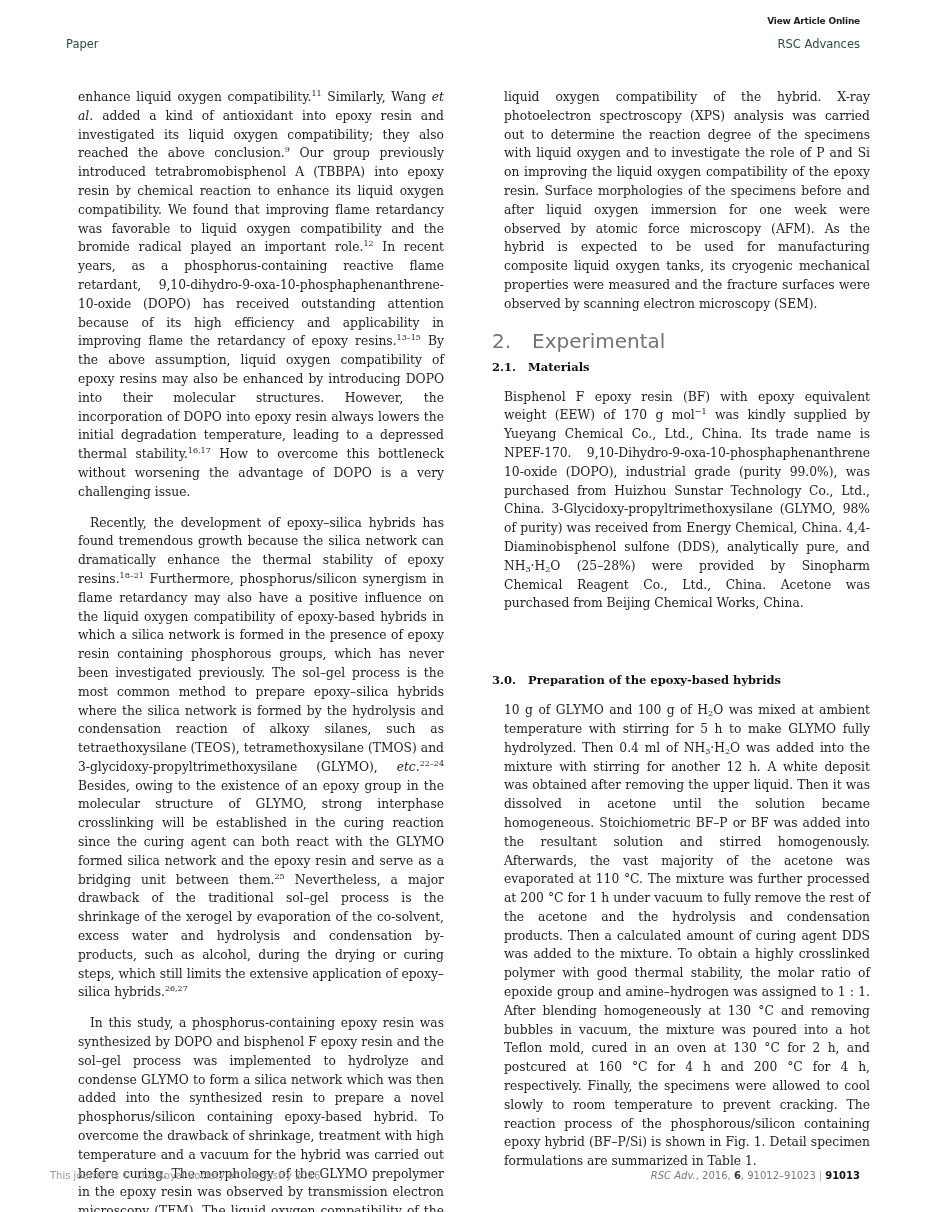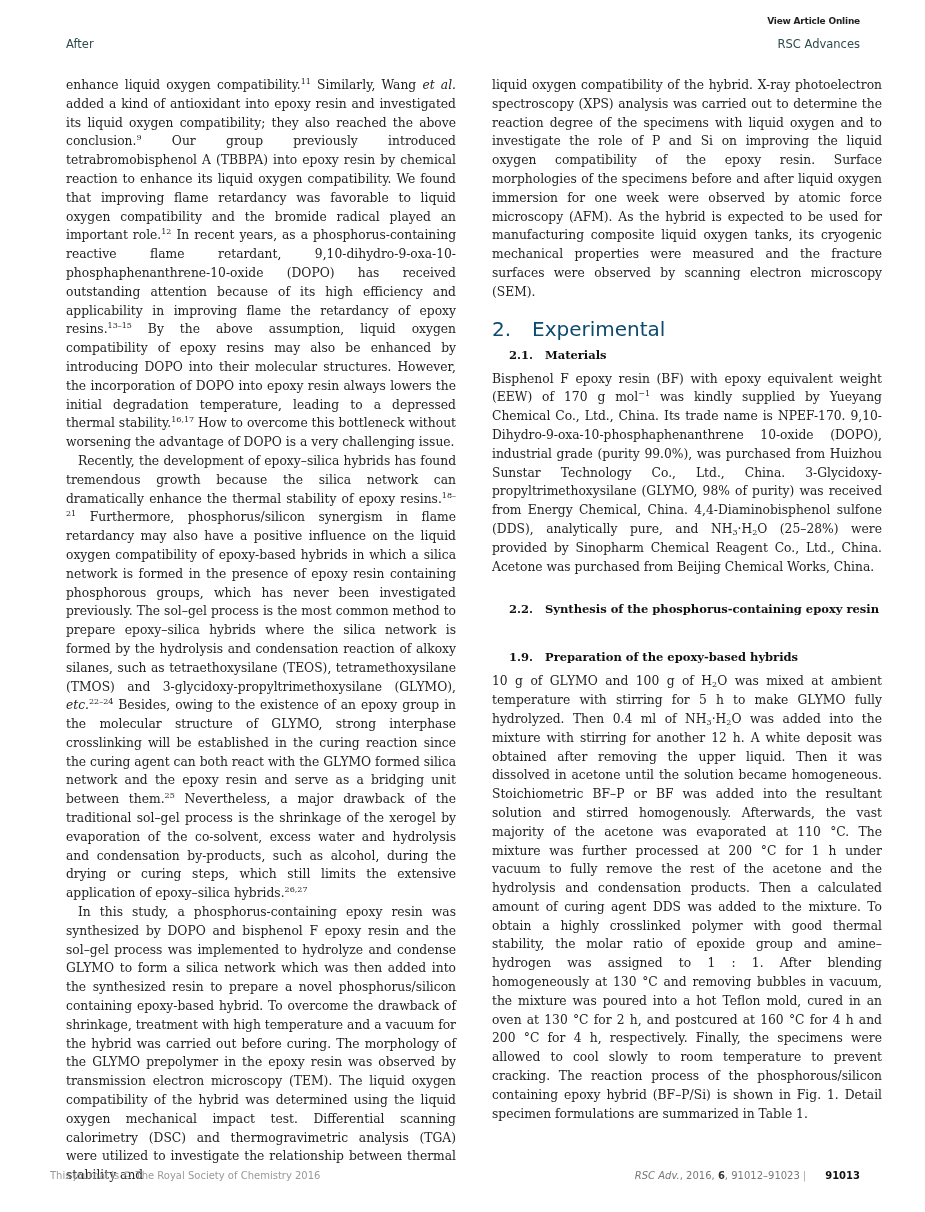--- a/index.html
+++ b/index.html
@@ -3,59 +3,58 @@
 <meta charset="utf-8">
 <style>
   html, body { margin: 0; padding: 0; background: #ffffff; }
   body { width: 925px; height: 1212px; position: relative; overflow: hidden; }
   .hdr-link { position: absolute; right: 65px; top: 16px; font-family: "DejaVu Sans", sans-serif; font-size: 9px; font-weight: bold; color: #222; letter-spacing: -0.2px; }
   .hdr-left { position: absolute; left: 66px; top: 37px; font-family: "DejaVu Sans", sans-serif; font-size: 11.5px; color: #2f4a4a; }
   .hdr-right { position: absolute; right: 65px; top: 37px; font-family: "DejaVu Sans", sans-serif; font-size: 11.5px; color: #2f4a4a; }
   .col { position: absolute; top: 76px; width: 390px; font-family: "DejaVu Serif", serif; font-size: 12.3px; line-height: 18.8px; color: #222; text-align: justify; hyphens: none; }
   .col.left { left: 66px; }
   .col.right { left: 492px; }
-  .col p { margin: 0; }
+  .col p { margin: 12px; }
   .col p.indent { text-indent: 12px; }
   sup { font-size: 8px; line-height: 0; vertical-align: 5px; }
   sub { font-size: 8px; line-height: 0; vertical-align: -2px; }
-  .h-section { font-family: "DejaVu Sans", sans-serif; font-size: 20px; color: #0c4a6e; margin: 14px 0 4px 0; line-height: 26px; }
+  .h-section { font-family: "DejaVu Sans", sans-serif; font-size: 20px; color: #737373; margin: 14px 0 4px 0; line-height: 26px; }
   .h-section .num { display: inline-block; width: 40px; }
   .h-sub { font-family: "DejaVu Serif", serif; font-weight: bold; font-size: 11.5px; margin: 2px 0 6px 0; line-height: 18px; color: #111; }
-  .h-sub .num { display: inline-block; width: 36px; margin-left: 17px; }
+  .h-sub .num { display: inline-block; width: 36px; }
   .gap { height: 22px; }
   .footer-left { position: absolute; left: 50px; top: 1170px; font-family: "DejaVu Sans", sans-serif; font-size: 10px; color: #999; }
   .footer-right { position: absolute; right: 65px; top: 1170px; font-family: "DejaVu Sans", sans-serif; font-size: 10px; color: #777; }
   .footer-right .j { font-style: italic; text-align: right; }
   .footer-right .vol { font-weight: bold; color: #333; }
-  .footer-right .pg { font-weight: bold; color: #111; margin-left: 16px; }
+  .footer-right .pg { font-weight: bold; color: #111; }
   .footer-right .sep { color: #aaa; padding: 0 3px; }
 </style>
 </head>
 <body>
 
 <div class="hdr-link">View Article Online</div>
-<div class="hdr-left">After</div>
+<div class="hdr-left">Paper</div>
 <div class="hdr-right">RSC Advances</div>
 
 <div class="col left">
   <p><span>enhance liquid oxygen compatibility.</span><sup>11</sup><span> Similarly, Wang </span><i>et al.</i><span> added a kind of antioxidant into epoxy resin and investigated its liquid oxygen compatibility; they also reached the above conclusion.</span><sup>9</sup><span> Our group previously introduced tetrabromobisphenol A (TBBPA) into epoxy resin by chemical reaction to enhance its liquid oxygen compatibility. We found that improving flame retardancy was favorable to liquid oxygen compatibility and the bromide radical played an important role.</span><sup>12</sup><span> In recent years, as a phosphorus-containing reactive flame retardant, 9,10-dihydro-9-oxa-10-phosphaphenanthrene-10-oxide (DOPO) has received outstanding attention because of its high efficiency and applicability in improving flame the retardancy of epoxy resins.</span><sup>13–15</sup><span> By the above assumption, liquid oxygen compatibility of epoxy resins may also be enhanced by introducing DOPO into their molecular structures. However, the incorporation of DOPO into epoxy resin always lowers the initial degradation temperature, leading to a depressed thermal stability.</span><sup>16,17</sup><span> How to overcome this bottleneck without worsening the advantage of DOPO is a very challenging issue.</span></p>
   <p class="indent"><span>Recently, the development of epoxy–silica hybrids has found tremendous growth because the silica network can dramatically enhance the thermal stability of epoxy resins.</span><sup>18–21</sup><span> Furthermore, phosphorus/silicon synergism in flame retardancy may also have a positive influence on the liquid oxygen compatibility of epoxy-based hybrids in which a silica network is formed in the presence of epoxy resin containing phosphorous groups, which has never been investigated previously. The sol–gel process is the most common method to prepare epoxy–silica hybrids where the silica network is formed by the hydrolysis and condensation reaction of alkoxy silanes, such as tetraethoxysilane (TEOS), tetramethoxysilane (TMOS) and 3-glycidoxy-propyltrimethoxysilane (GLYMO), </span><i>etc.</i><sup>22–24</sup><span> Besides, owing to the existence of an epoxy group in the molecular structure of GLYMO, strong interphase crosslinking will be established in the curing reaction since the curing agent can both react with the GLYMO formed silica network and the epoxy resin and serve as a bridging unit between them.</span><sup>25</sup><span> Nevertheless, a major drawback of the traditional sol–gel process is the shrinkage of the xerogel by evaporation of the co-solvent, excess water and hydrolysis and condensation by-products, such as alcohol, during the drying or curing steps, which still limits the extensive application of epoxy–silica hybrids.</span><sup>26,27</sup></p>
   <p class="indent">In this study, a phosphorus-containing epoxy resin was synthesized by DOPO and bisphenol F epoxy resin and the sol–gel process was implemented to hydrolyze and condense GLYMO to form a silica network which was then added into the synthesized resin to prepare a novel phosphorus/silicon containing epoxy-based hybrid. To overcome the drawback of shrinkage, treatment with high temperature and a vacuum for the hybrid was carried out before curing. The morphology of the GLYMO prepolymer in the epoxy resin was observed by transmission electron microscopy (TEM). The liquid oxygen compatibility of the hybrid was determined using the liquid oxygen mechanical impact test. Differential scanning calorimetry (DSC) and thermogravimetric analysis (TGA) were utilized to investigate the relationship between thermal stability and</p>
 </div>
 
 <div class="col right">
   <p>liquid oxygen compatibility of the hybrid. X-ray photoelectron spectroscopy (XPS) analysis was carried out to determine the reaction degree of the specimens with liquid oxygen and to investigate the role of P and Si on improving the liquid oxygen compatibility of the epoxy resin. Surface morphologies of the specimens before and after liquid oxygen immersion for one week were observed by atomic force microscopy (AFM). As the hybrid is expected to be used for manufacturing composite liquid oxygen tanks, its cryogenic mechanical properties were measured and the fracture surfaces were observed by scanning electron microscopy (SEM).</p>
 
   <div class="h-section"><span class="num">2.</span><span>Experimental</span></div>
 
   <div class="h-sub"><span class="num">2.1.</span><span>Materials</span></div>
   <p><span>Bisphenol F epoxy resin (BF) with epoxy equivalent weight (EEW) of 170 g mol</span><sup>−1</sup><span> was kindly supplied by Yueyang Chemical Co., Ltd., China. Its trade name is NPEF-170. 9,10-Dihydro-9-oxa-10-phosphaphenanthrene 10-oxide (DOPO), industrial grade (purity 99.0%), was purchased from Huizhou Sunstar Technology Co., Ltd., China. 3-Glycidoxy-propyltrimethoxysilane (GLYMO, 98% of purity) was received from Energy Chemical, China. 4,4-Diaminobisphenol sulfone (DDS), analytically pure, and NH</span><sub>3</sub><span>·H</span><sub>2</sub><span>O (25–28%) were provided by Sinopharm Chemical Reagent Co., Ltd., China. Acetone was purchased from Beijing Chemical Works, China.</span></p>
 
   <div class="gap"></div>
-  <div class="h-sub"><span class="num">2.2.</span><span>Synthesis of the phosphorus-containing epoxy resin</span></div>
 
   <div class="gap"></div>
-  <div class="h-sub"><span class="num">1.9.</span><span>Preparation of the epoxy-based hybrids</span></div>
+  <div class="h-sub"><span class="num">3.0.</span><span>Preparation of the epoxy-based hybrids</span></div>
   <p><span>10 g of GLYMO and 100 g of H</span><sub>2</sub><span>O was mixed at ambient temperature with stirring for 5 h to make GLYMO fully hydrolyzed. Then 0.4 ml of NH</span><sub>3</sub><span>·H</span><sub>2</sub><span>O was added into the mixture with stirring for another 12 h. A white deposit was obtained after removing the upper liquid. Then it was dissolved in acetone until the solution became homogeneous. Stoichiometric BF–P or BF was added into the resultant solution and stirred homogenously. Afterwards, the vast majority of the acetone was evaporated at 110 °C. The mixture was further processed at 200 °C for 1 h under vacuum to fully remove the rest of the acetone and the hydrolysis and condensation products. Then a calculated amount of curing agent DDS was added to the mixture. To obtain a highly crosslinked polymer with good thermal stability, the molar ratio of epoxide group and amine–hydrogen was assigned to 1 : 1. After blending homogeneously at 130 °C and removing bubbles in vacuum, the mixture was poured into a hot Teflon mold, cured in an oven at 130 °C for 2 h, and postcured at 160 °C for 4 h and 200 °C for 4 h, respectively. Finally, the specimens were allowed to cool slowly to room temperature to prevent cracking. The reaction process of the phosphorous/silicon containing epoxy hybrid (BF–P/Si) is shown in Fig. 1. Detail specimen formulations are summarized in Table 1.</span></p>
 </div>
 
 <div class="footer-left">This journal is © The Royal Society of Chemistry 2016</div>
 <div class="footer-right"><span class="j">RSC Adv.</span><span>, 2016, </span><span class="vol">6</span><span>, 91012–91023</span><span class="sep">|</span><span class="pg">91013</span></div>
 
 </body></html>

